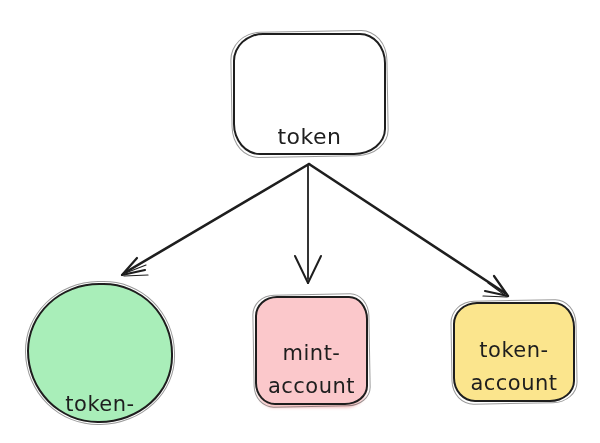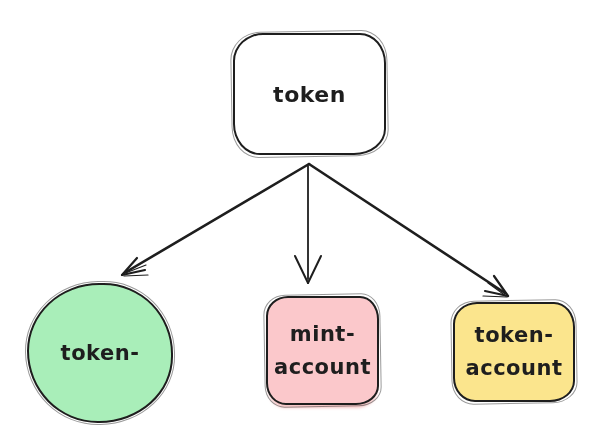--- a/index.html
+++ b/index.html
@@ -16,28 +16,27 @@
     position: absolute;
     inset: 0;
     z-index: 1;
   }
   .node {
     position: absolute;
     z-index: 2;
     display: flex;
     flex-direction: column;
     align-items: center;
-    justify-content: center;
+    justify-content: flex-end;
     text-align: center;
     border: 2.2px solid #1e1e1e;
     box-sizing: border-box;
     font-size: 21px;
     letter-spacing: 0.5px;
     line-height: 33px;
-    font-weight: bold;
   }
   
   .node::after {
     content: "";
     position: absolute;
     inset: -4px;
     border: 1.5px solid rgba(30,30,30,0.45);
     border-radius: inherit;
     transform: rotate(-1deg);
     pointer-events: none;
@@ -52,21 +51,20 @@
   #node-token-program {
     left: 27px; top: 283px;
     width: 146px; height: 140px;
     border-radius: 50% 48% 51% 49% / 49% 51% 48% 52%;
   }
   #node-mint-account {
     left: 255px; top: 296px;
     width: 113px; height: 109px;
     border-radius: 22px 19px 23px 20px / 20px 23px 19px 22px;
     box-shadow: 0 5px 3px -2px rgba(238,150,150,0.55);
-    margin-left: 11px;
   }
   #node-token-account {
     left: 453px; top: 302px;
     width: 122px; height: 100px;
     border-radius: 24px 21px 25px 22px / 22px 25px 21px 24px;
   }
   .node-line { display: block; }
 </style>
 </head>
 <body>

